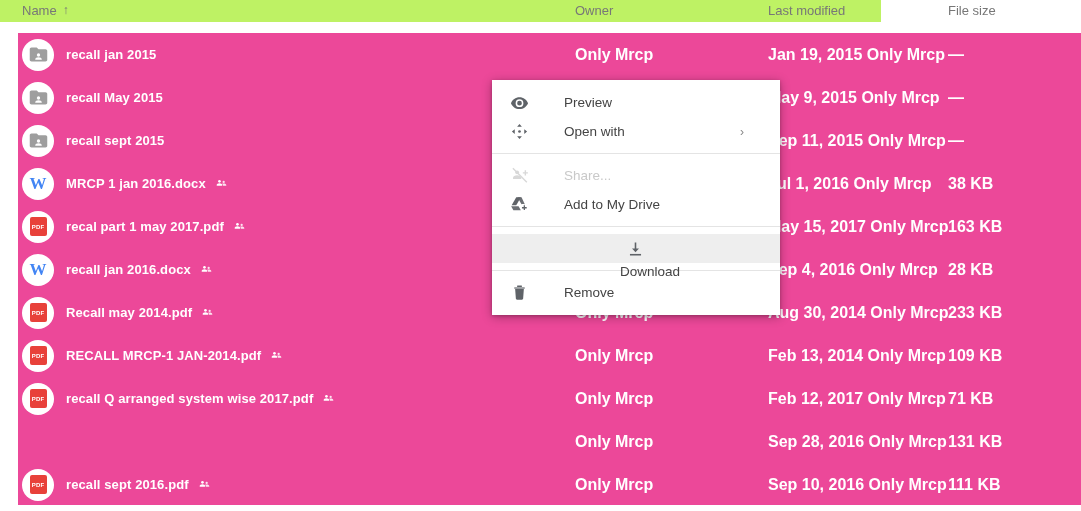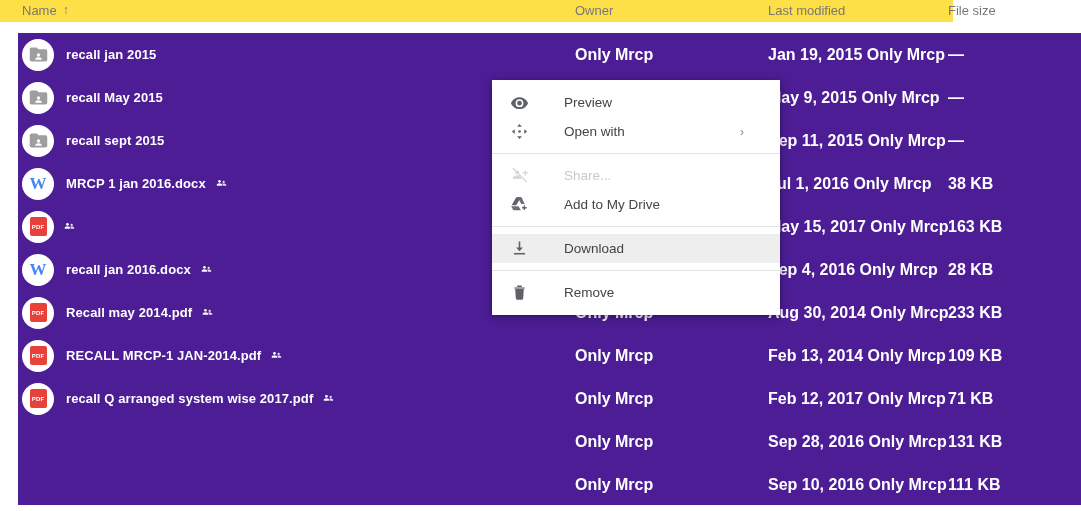--- a/index.html
+++ b/index.html
@@ -6,42 +6,42 @@
   html, body {
     width: 1081px; height: 511px;
     background: #ffffff;
     font-family: "Liberation Sans", sans-serif;
     overflow: hidden;
   }
   #app { position: relative; width: 1081px; height: 511px; background: #ffffff; }
 
   
   .col-header {
-    position: absolute; left: 0; top: 0; width: 953px; height: 22px;
-    background: #fde047;
+    position: absolute; left: 0; top: 0; width: 881px; height: 22px;
+    background: #bef264;
   }
   .col-header .hcell {
     position: absolute; top: 3px;
     font-size: 13px; color: #777777; font-weight: normal;
     white-space: nowrap;
   }
   .hcell.name { left: 22px; }
   .hcell.owner { left: 575px; }
   .hcell.modified { left: 768px; }
   .hcell.size { left: 948px; }
   .sort-arrow {
     display: inline-block; margin-left: 6px; font-size: 12px; color: #777777;
     transform: translateY(-1px);
   }
 
   
   .file-list {
     position: absolute; left: 18px; top: 33px;
     width: 1063px; height: 472px;
-    background: #4c1d95;
+    background: #ec4899;
   }
   .row {
     position: relative; height: 43px; width: 100%;
   }
   .row .cell { position: absolute; top: 50%; transform: translateY(-50%); white-space: nowrap; }
   .cell-name  { left: 4px; display: flex; align-items: center; }
   .cell-owner { left: 557px; }
   .cell-mod   { left: 750px; }
   .cell-size  { left: 930px; }
 
@@ -86,21 +86,21 @@
     box-shadow: 0 2px 10px rgba(0,0,0,0.30), 0 1px 3px rgba(0,0,0,0.20);
     padding: 8px 0 8px 0;
     z-index: 20;
   }
   .menu-item {
     position: relative; height: 29px;
     display: flex; align-items: center;
     padding-left: 12px; padding-right: 14px;
     cursor: default;
   }
-  .menu-item.highlight { background: #eeeeee; }
+  .menu-item.highlight { background: #eeeeee; flex-direction: column; }
   .menu-item .mi-icon {
     width: 30px; flex: 0 0 30px;
     display: flex; align-items: center; justify-content: center;
   }
   .menu-item .mi-label {
     margin-left: 30px;
     font-size: 13.5px; color: #444444;
   }
   .menu-item.disabled .mi-label { color: #c9c9c9; }
   .menu-item .mi-arrow {
@@ -186,20 +186,21 @@
         </div>
         <div class="cell cell-owner val-text">Only Mrcp</div>
         <div class="cell cell-mod val-text">Jul 1, 2016 Only Mrcp</div>
         <div class="cell cell-size val-text">38 KB</div>
       </div>
       <div class="row">
         <div class="cell cell-name">
           <span class="type-icon">
             <span class="pdf-chip">PDF</span>
           </span>
+          <span class="file-text file-name-label">recal part 1 may 2017.pdf</span>
           <span class="shared-badge">
             <svg width="13" height="13" viewBox="0 0 24 24" fill="#ffffff" xmlns="http://www.w3.org/2000/svg">
               <circle cx="8.2" cy="8" r="2.5"></circle>
               <path d="M8.2 11.4c-2.8 0-5 1.4-5 3.1V16h10v-1.5c0-1.7-2.2-3.1-5-3.1z"></path>
               <circle cx="16" cy="9" r="2.1" opacity="0.85"></circle>
               <path d="M16 12c-1.1 0-2.1.2-2.9.6.9.7 1.5 1.7 1.5 2.9V16h6.2v-1.3c0-1.5-2.1-2.7-4.8-2.7z" opacity="0.85"></path>
             </svg>
           </span>
         </div>
         <div class="cell cell-owner val-text">Only Mrcp</div>
@@ -281,20 +282,34 @@
         <div class="cell cell-owner val-text">Only Mrcp</div>
         <div class="cell cell-mod val-text">Feb 12, 2017 Only Mrcp</div>
         <div class="cell cell-size val-text">71 KB</div>
       </div>
       <div class="row">
         <div class="cell cell-owner val-text">Only Mrcp</div>
         <div class="cell cell-mod val-text">Sep 28, 2016 Only Mrcp</div>
         <div class="cell cell-size val-text">131 KB</div>
       </div>
       <div class="row">
+        <div class="cell cell-name">
+          <span class="type-icon">
+            <span class="pdf-chip">PDF</span>
+          </span>
+          <span class="file-text file-name-label">recall sept 2016.pdf</span>
+          <span class="shared-badge">
+            <svg width="13" height="13" viewBox="0 0 24 24" fill="#ffffff" xmlns="http://www.w3.org/2000/svg">
+              <circle cx="8.2" cy="8" r="2.5"></circle>
+              <path d="M8.2 11.4c-2.8 0-5 1.4-5 3.1V16h10v-1.5c0-1.7-2.2-3.1-5-3.1z"></path>
+              <circle cx="16" cy="9" r="2.1" opacity="0.85"></circle>
+              <path d="M16 12c-1.1 0-2.1.2-2.9.6.9.7 1.5 1.7 1.5 2.9V16h6.2v-1.3c0-1.5-2.1-2.7-4.8-2.7z" opacity="0.85"></path>
+            </svg>
+          </span>
+        </div>
         <div class="cell cell-owner val-text">Only Mrcp</div>
         <div class="cell cell-mod val-text">Sep 10, 2016 Only Mrcp</div>
         <div class="cell cell-size val-text">111 KB</div>
       </div>
     </div>
 
   <div class="context-menu" id="context-menu">
       <div class="menu-item">
         <span class="mi-icon">
           <svg width="19" height="19" viewBox="0 0 24 24" fill="#5f6368" xmlns="http://www.w3.org/2000/svg">

